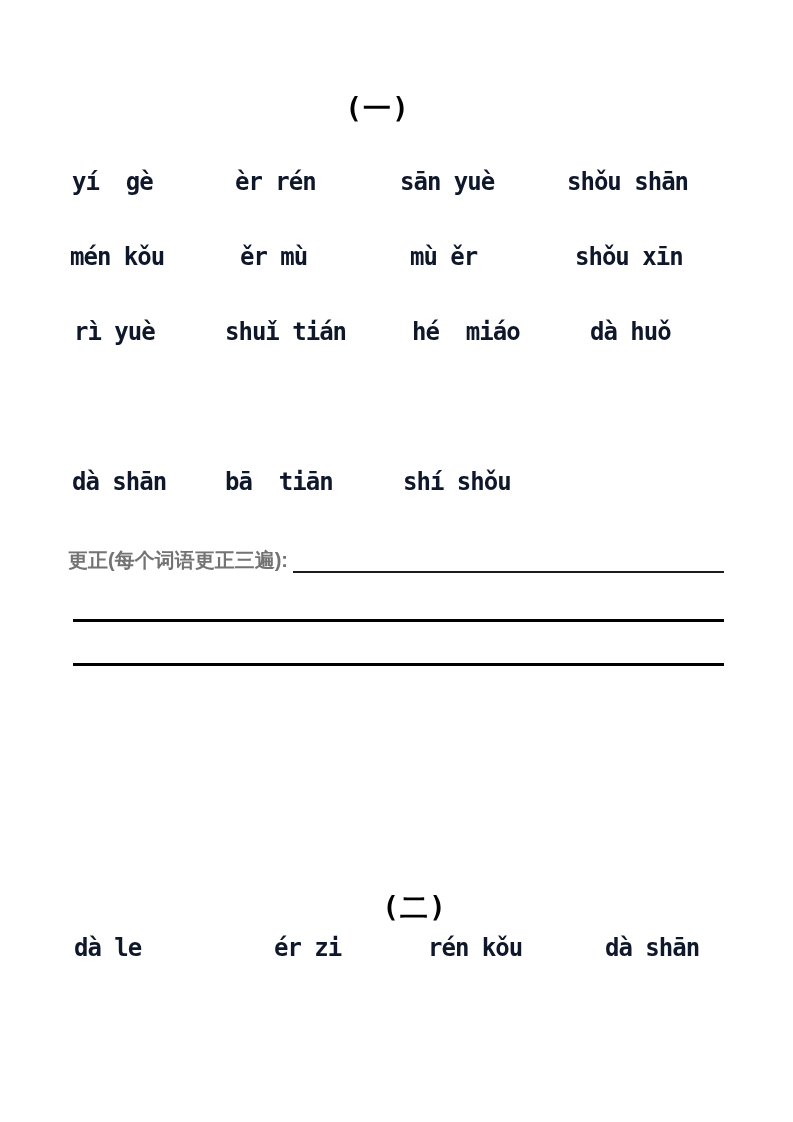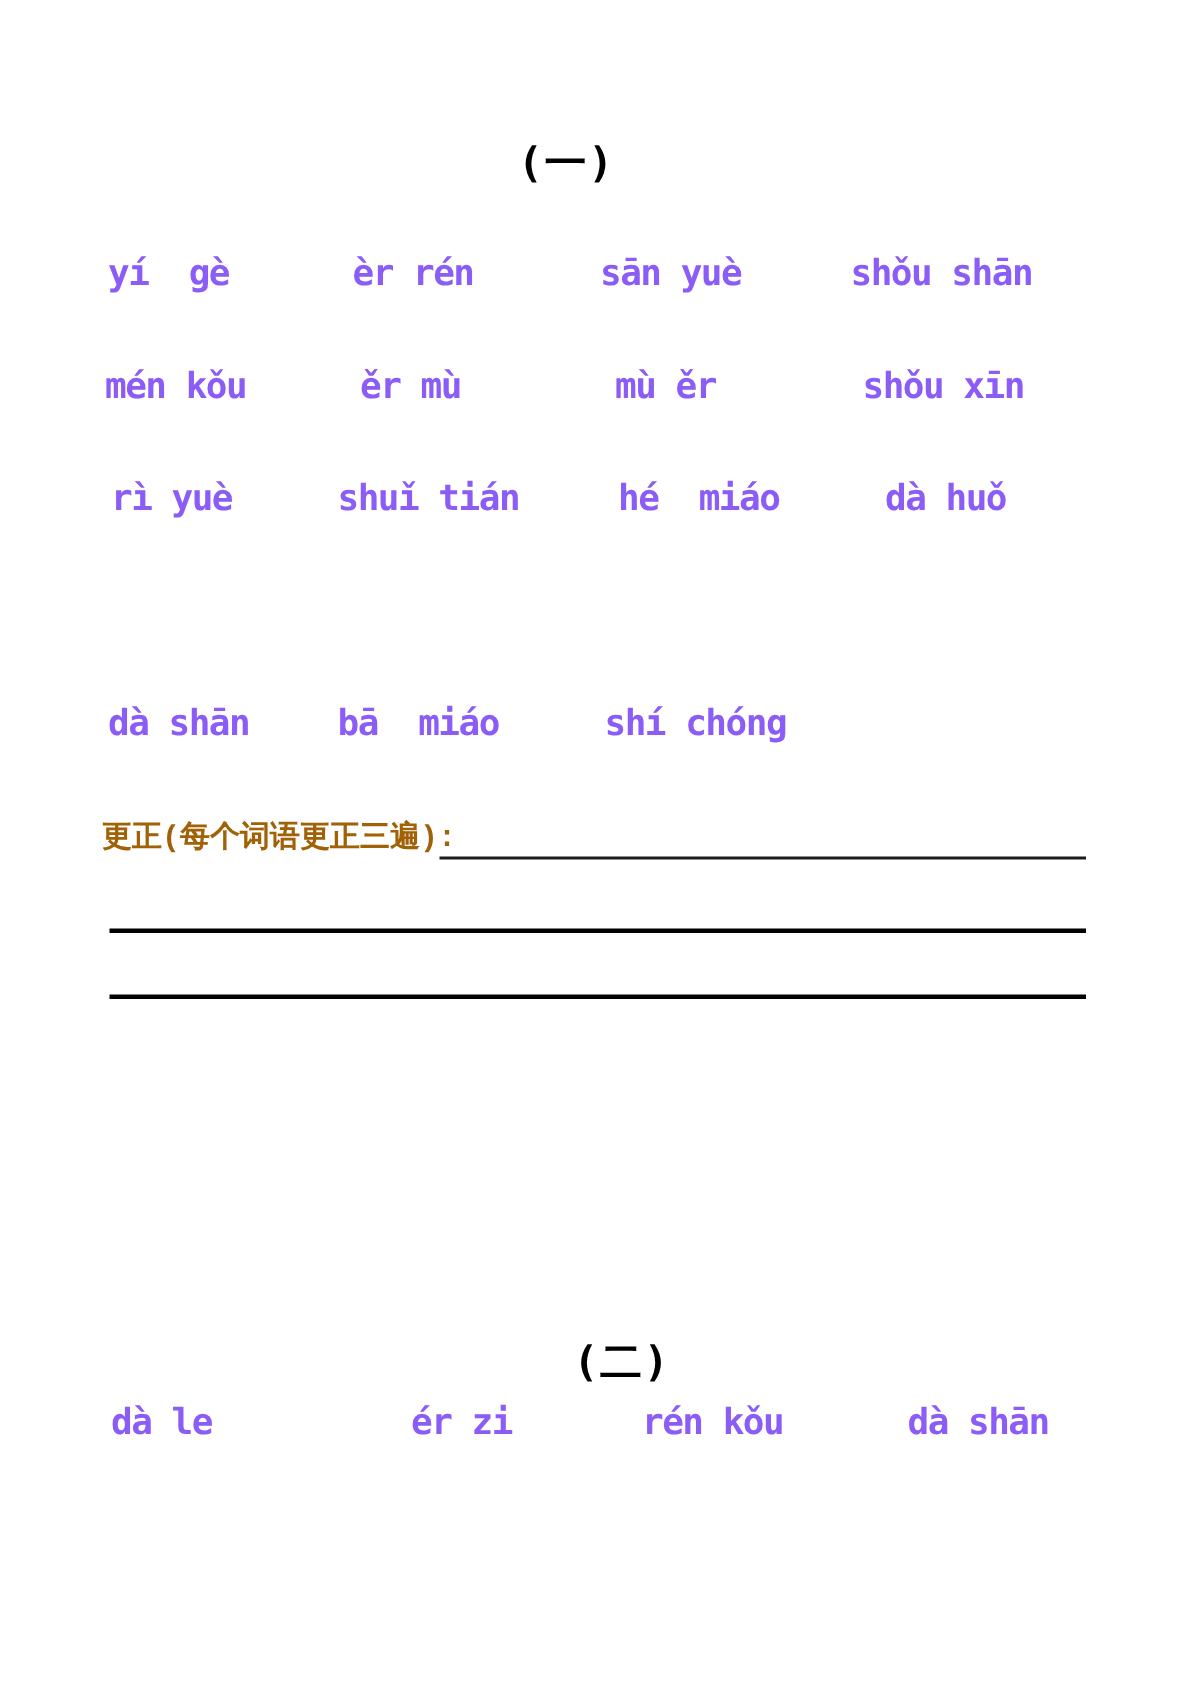--- a/index.html
+++ b/index.html
@@ -36,37 +36,37 @@
   }
   .w {
     position: absolute;
     top: 0;
     font-family: "DejaVu Sans Mono", monospace;
     font-weight: bold;
     font-size: 24px;
     line-height: 1.2;
     letter-spacing: -1px;
     white-space: pre;
-    color: #8b5cf6;
+    color: #0f172a;
   }
   .row-1 { top: 168px; }
   .row-2 { top: 243px; }
   .row-3 { top: 318px; }
   .row-4 { top: 393px; }
   .row-5 { top: 468px; }
   .row-6 { top: 934px; }
   .correction-label {
     position: absolute;
     left: 68px;
     top: 548px;
-    font-family: Liberation Mono, monospace;
+    font-family: Liberation Sans, sans-serif;
     font-weight: bold;
     font-size: 20px;
     line-height: 1.2;
-    color: #a16207;
+    color: #737373;
     white-space: pre;
   }
   .correction-underline {
     position: absolute;
     left: 293px;
     top: 571px;
     width: 431px;
     height: 2px;
     background: #1c1c1c;
   }
@@ -104,22 +104,22 @@
   <div class="pinyin-row row-2">
     <span class="w" style="left:70px">mén kǒu</span>
     <span class="w" style="left:240px">ěr mù</span>
     <span class="w" style="left:410px">mù ěr</span>
     <span class="w" style="left:575px">shǒu xīn</span>
   </div>
 
 
   <div class="pinyin-row row-5">
     <span class="w" style="left:72px">dà shān</span>
-    <span class="w" style="left:225px">bā  miáo</span>
-    <span class="w" style="left:403px">shí chóng</span>
+    <span class="w" style="left:225px">bā  tiān</span>
+    <span class="w" style="left:403px">shí shǒu</span>
   </div>
 
   <div class="correction-label">更正(每个词语更正三遍): </div>
   <div class="correction-underline"></div>
 
   <div class="answer-line answer-line-1"></div>
   <div class="answer-line answer-line-2"></div>
 
   <div class="sec-title title-2">(二)</div>
 

